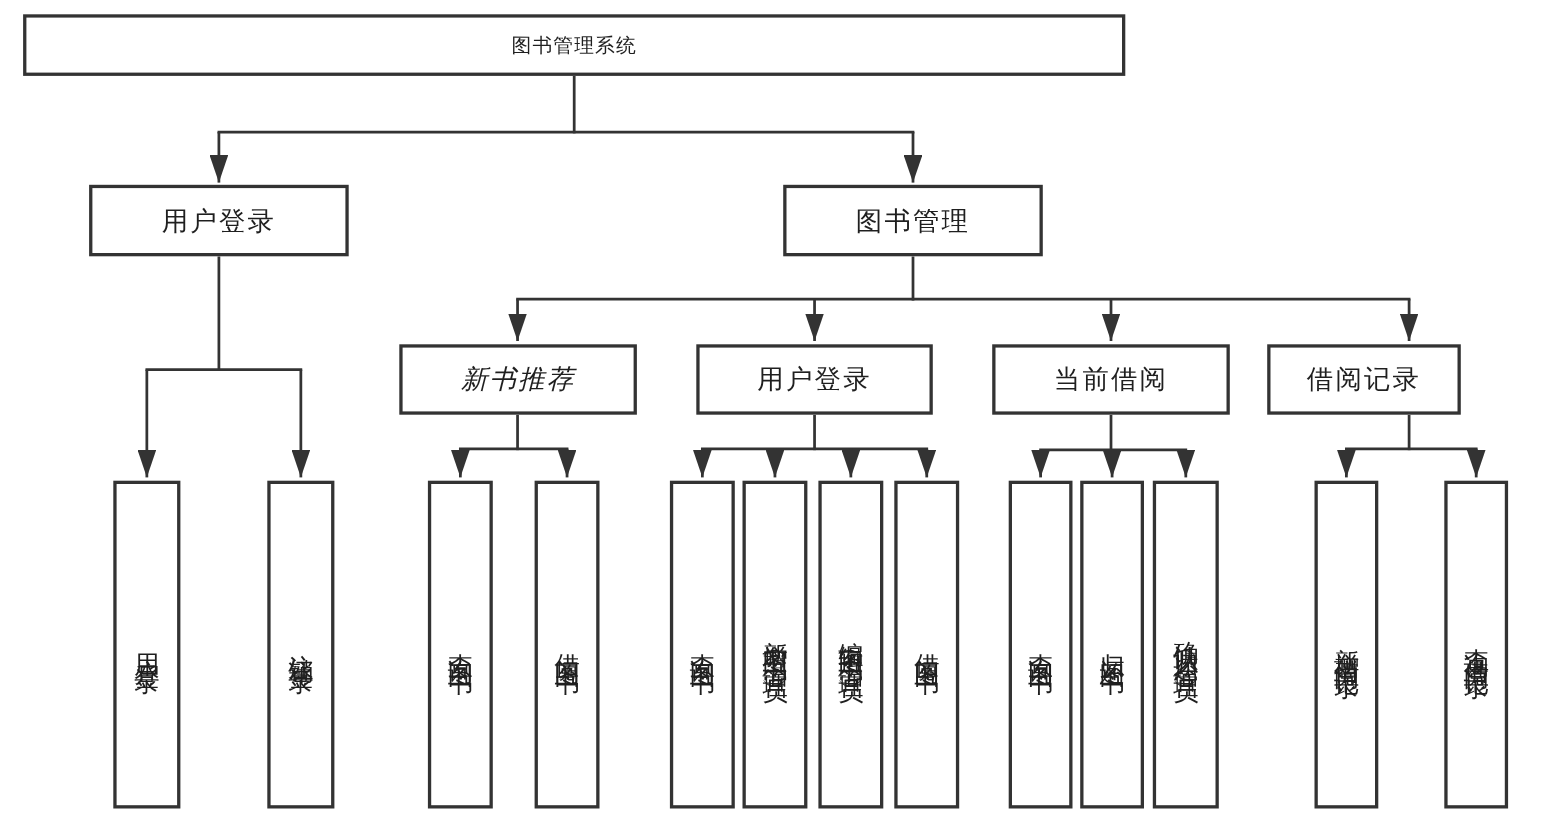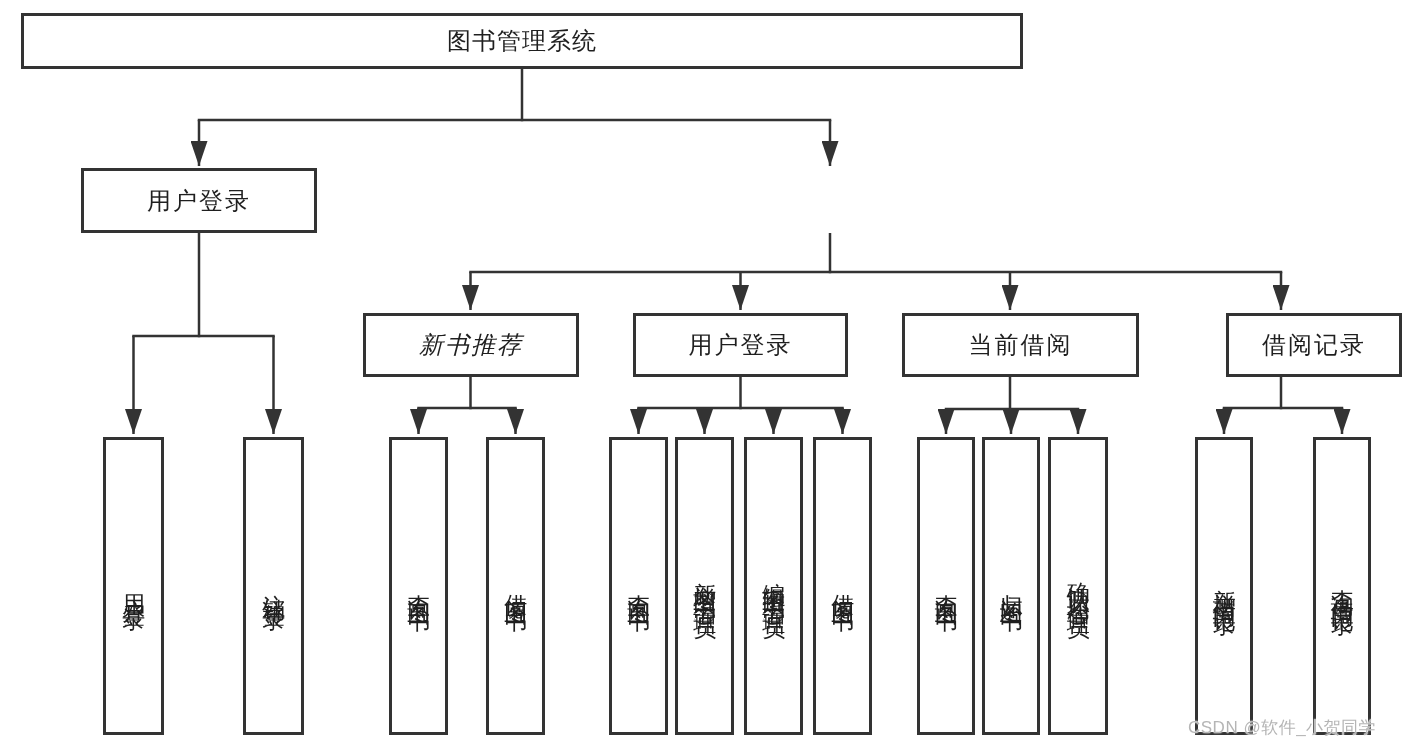--- a/index.html
+++ b/index.html
@@ -23,21 +23,21 @@
     position: absolute;
     border: 3px solid var(--line);
     background: #ffffff;
     display: flex;
     align-items: center;
     justify-content: center;
     text-align: center;
     color: var(--text);
   }
   .h-box { font-size: 24px; letter-spacing: 2px; white-space: nowrap; }
-  .root-box { font-size: 24px; letter-spacing: 1px; }
+  .root-box { font-size: 18px; letter-spacing: 1px; }
   .v-box {
     writing-mode: vertical-rl;
     text-orientation: mixed;
     font-size: 23px;
     letter-spacing: 5px;
     line-height: 1.1;
   }
   .connector-layer {
     position: absolute;
     left: 0; top: 0;
@@ -124,39 +124,39 @@
       <line class="cline" x1="1281" y1="377" x2="1281" y2="409.25"></line>
       <line class="cline" x1="1222.75" y1="408" x2="1343.25" y2="408"></line>
       <line class="cline" x1="1224" y1="408" x2="1224" y2="434" marker-end="url(#arrow)"></line>
       <line class="cline" x1="1342" y1="408" x2="1342" y2="434" marker-end="url(#arrow)"></line>
     </g>
   </svg>
 
   <div class="box h-box root-box" style="left:21px; top:13px; width:1002px; height:56px;">图书管理系统</div>
 
   <div class="box h-box" style="left:81px; top:168px; width:236px; height:65px;">用户登录</div>
+  <div class="box h-box" style="left:712px; top:168px; width:236px; height:65px;">图书管理</div>
 
   <div class="box h-box" style="left:363px; top:313px; width:216px; height:64px;font-style:italic;">新书推荐</div>
   <div class="box h-box" style="left:633px; top:313px; width:215px; height:64px;">用户登录</div>
-  <div class="box h-box" style="left:902px; top:313px; width:237px; height:64px;">当前借阅</div>
-  <div class="box h-box" style="left:1226px; top:313px; width:176px; height:64px;">借阅记录</div>
+  <div class="box h-box" style="left:902px; top:313px; width:216px; height:64px;">当前借阅</div>
+  <div class="box h-box" style="left:1152px; top:313px; width:176px; height:64px;">借阅记录</div>
 
   <div class="box v-box" style="left:103px; top:437px; width:61px; height:298px;">用户登录</div>
   <div class="box v-box" style="left:243px; top:437px; width:61px; height:298px;">注销登录</div>
 
   <div class="box v-box" style="left:389px; top:437px; width:59px; height:298px;">查询图书</div>
   <div class="box v-box" style="left:486px; top:437px; width:59px; height:298px;">借阅图书</div>
 
   <div class="box v-box" style="left:609px; top:437px; width:59px; height:298px;">查询图书</div>
   <div class="box v-box" style="left:675px; top:437px; width:59px; height:298px;">新增图书（管理员）</div>
   <div class="box v-box" style="left:744px; top:437px; width:59px; height:298px;">编辑图书（管理员）</div>
   <div class="box v-box" style="left:813px; top:437px; width:59px; height:298px;">借阅图书</div>
 
   <div class="box v-box" style="left:917px; top:437px; width:58px; height:298px;">查询图书</div>
   <div class="box v-box" style="left:982px; top:437px; width:58px; height:298px;">归还图书</div>
   <div class="box v-box" style="left:1048px; top:437px; width:60px; height:298px;">确认归还（管理员）</div>
 
   <div class="box v-box" style="left:1195px; top:437px; width:58px; height:298px;">新增借阅记录</div>
   <div class="box v-box" style="left:1313px; top:437px; width:58px; height:298px;">查询借阅记录</div>
 
-  <div class="watermark">CSDN @软件_小贺同学</div>
 
 </div>
 
 </body></html>

